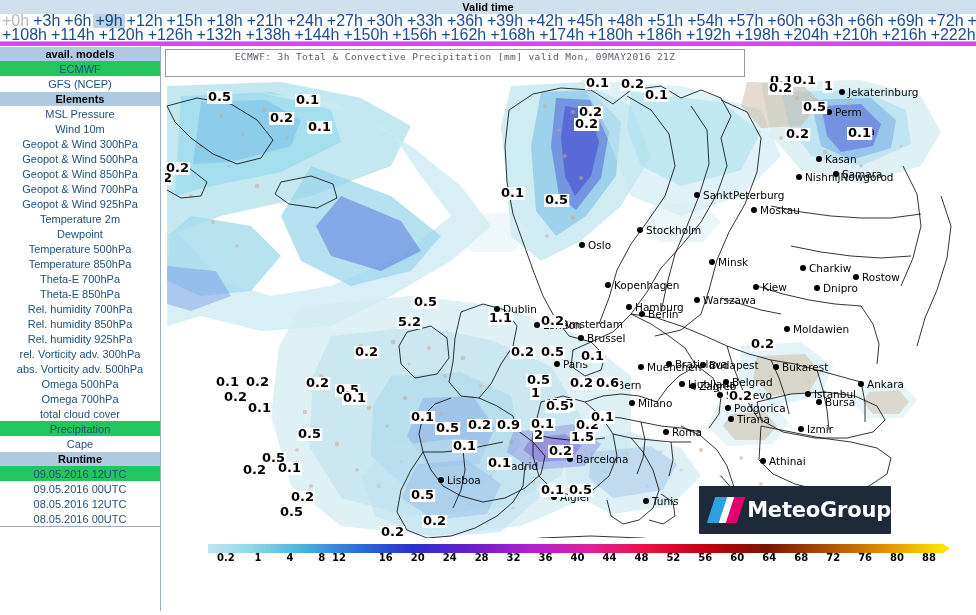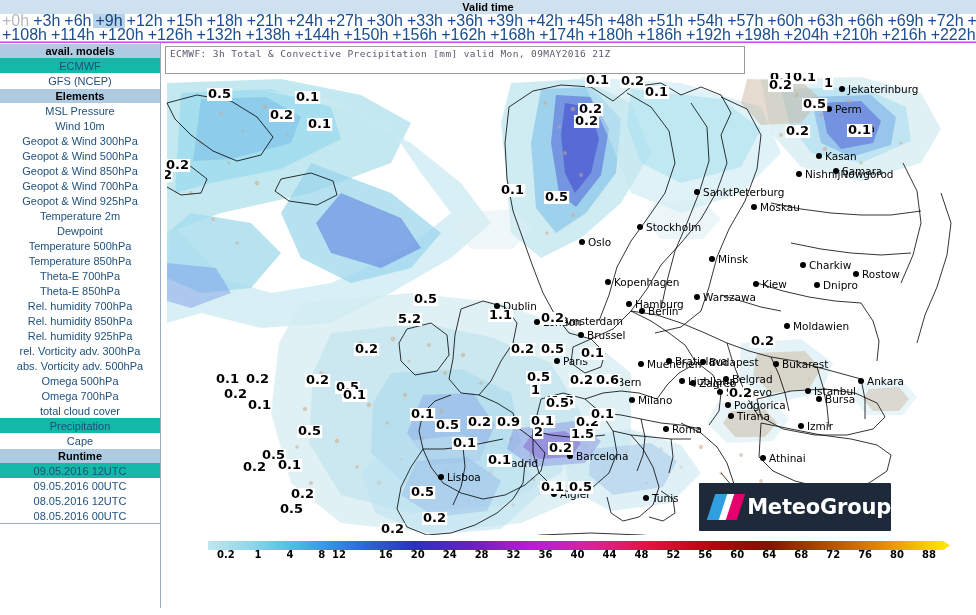--- a/index.html
+++ b/index.html
@@ -4,21 +4,21 @@
 <style>
   html,body{margin:0;padding:0;}
   body{
     width:976px;height:615px;overflow:hidden;
     background:#ffffff;
     font-family:"Liberation Sans", sans-serif;
     font-size:11px;color:#000;
   }
   
   #topnav{
-    width:976px;background:#cfe0ee;border-bottom:1px solid #d946ef;
+    width:976px;background:#cfe0ee;border-bottom:4px solid #d946ef;
     box-sizing:border-box;
   }
   #validtime-bar{
     text-align:center;font-weight:bold;font-size:11px;
     padding:1px 0 1px 0;color:#000;background:#cfe0ee;
   }
   .steprow{
     background:#ffffff;display:flex;align-items:center;
     padding:0;height:14px;box-sizing:border-box;
   }
@@ -40,32 +40,32 @@
     font-size:11px;
   }
   .sec-head{
     background:#aecbe2;text-align:center;font-weight:bold;
     padding:1px 0;border-top:1px solid #ffffff;
   }
   .sb-item{
     text-align:center;padding:0.5px 0;color:#21527f;cursor:pointer;
     line-height:14px;
   }
-  .sb-item.sel{background:#14b8a6;color:#1d4f7d;}
+  .sb-item.sel{background:#22c55e;color:#1d4f7d;}
   #sb-bottom-border{border-bottom:1px solid #9aacbd;height:0;}
   
   #mappanel{
     flex:1 1 auto;position:relative;background:#ffffff;
   }
   #maphead{
     position:absolute;left:4px;top:3px;width:580px;height:28px;
     border:1px solid #9b9b9b;background:#ffffff;z-index:6;
     font-family:"DejaVu Sans Mono", monospace;font-size:9.5px;
     color:#5a5a6e;padding:1px 4px;box-sizing:border-box;
-    line-height:12.5px;letter-spacing:0.4px;
+    line-height:12.5px;letter-spacing:0.4px;text-align:center;
   }
   #mapcanvas{
     position:absolute;left:0;top:0;width:815px;height:495px;
   }
   #mapsvg{position:absolute;left:0;top:0;}
   
   #logo{
     position:absolute;left:538px;top:440px;width:192px;height:48px;
     background:#1e2a3a;display:flex;align-items:center;z-index:7;
     border-radius:1px;

